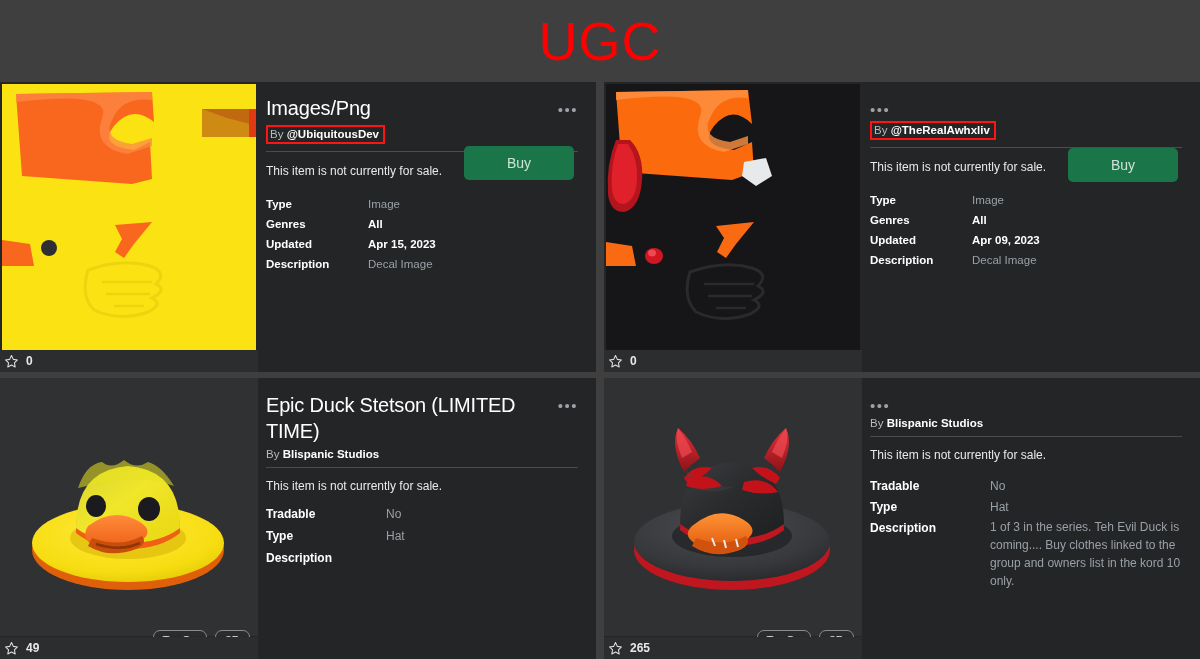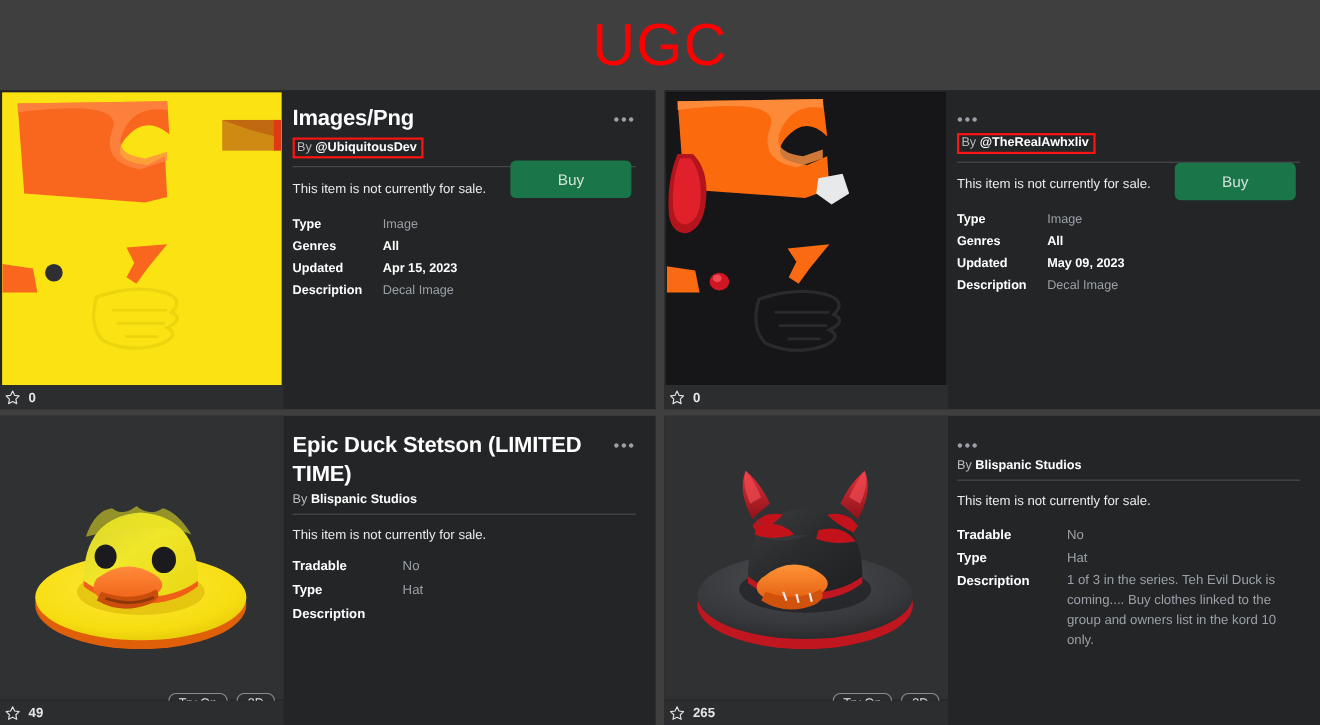--- a/index.html
+++ b/index.html
@@ -66,21 +66,21 @@
     border:1px solid #8a8d90; border-radius:7px;
     color:#e6e7e8; background:rgba(40,42,44,.65);
     font-size:11.5px; font-weight:400; padding:4px 9px; line-height:1;
     white-space:nowrap;
   }
 
   
   .details { flex:1 1 auto; position:relative; padding:14px 18px 0 8px; }
   .titlerow { display:flex; align-items:flex-start; justify-content:space-between; }
   .item-title {
-    font-size:20px; font-weight:700; color:#ffffff; letter-spacing:-.2px;
+    font-size:20px; font-weight:400; color:#ffffff; letter-spacing:-.2px;
     line-height:25px; max-width:300px;
   }
   .c1 .item-title, .c3 .item-title { max-width:300px; }
   .dots {
     color:#9aa0a6; font-size:15px; letter-spacing:1.5px; line-height:14px;
     padding-top:7px; flex:0 0 auto;
   }
   .author { margin-top:4px; font-size:11.5px; color:#b6bbbf; }
   .author b { color:#ffffff; font-weight:700; }
   .author.boxed {
@@ -93,21 +93,21 @@
   .buy {
     position:absolute; right:22px; top:64px; width:110px; height:34px;
     background:#1a7549; border-radius:5px; color:#cfe3d8;
     font-size:14px; display:flex; align-items:center; justify-content:center;
   }
   .c1 .buy { top:66px; }
 
   .specs { margin-top:16px; }
   .spec { display:flex; font-size:11.5px; line-height:20px; }
   .spec .k { flex:0 0 82px; color:#ffffff; font-weight:700; }
-  .spec .v { color:#9aa0a6; }
+  .spec .v { color:#9aa0a6;margin-left:20px; }
   .spec .v.bold { color:#ffffff; font-weight:700; }
   .spec .v.multi { max-width:232px; line-height:18px; }
   .c2 .spec .k, .c3 .spec .k { flex:0 0 100px; }
   .c2 .spec { line-height:22px; font-size:12px; }
   .c3 .spec { line-height:21px; font-size:12px; }
   .c2 .spec .v.multi { max-width:235px; line-height:18px; }
   .c3 .spec .v.multi { max-width:220px; line-height:18px; }
   .c2 .item-title { line-height:26px; }
   .c2 .specs { margin-top:10px; }
   .c3 .specs { margin-top:14px; }
@@ -227,21 +227,21 @@
           <div class="spec">
             <span class="k">Type</span>
             <span class="v">Image</span>
           </div>
           <div class="spec">
             <span class="k">Genres</span>
             <span class="v bold">All</span>
           </div>
           <div class="spec">
             <span class="k">Updated</span>
-            <span class="v bold">May 09, 2023</span>
+            <span class="v bold">Apr 09, 2023</span>
           </div>
           <div class="spec">
             <span class="k">Description</span>
             <span class="v">Decal Image</span>
           </div>
         </div>
       </div>
     </div>
 
     <div class="card c2">

